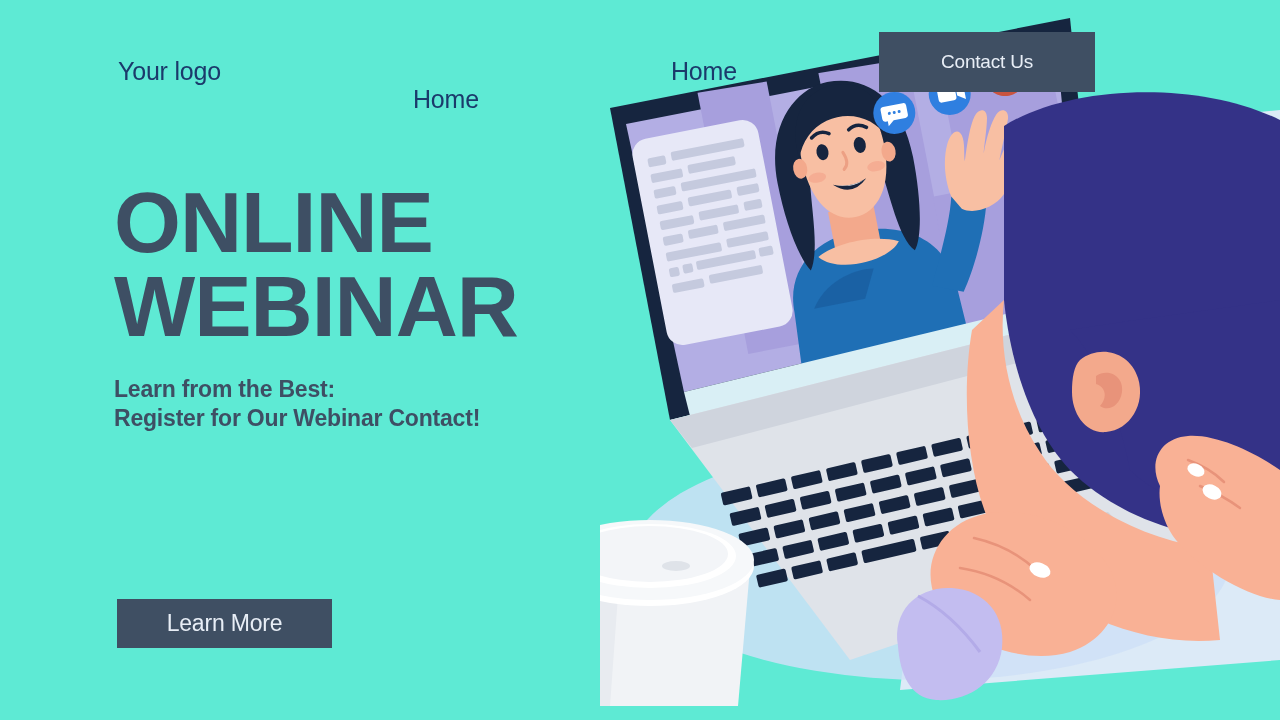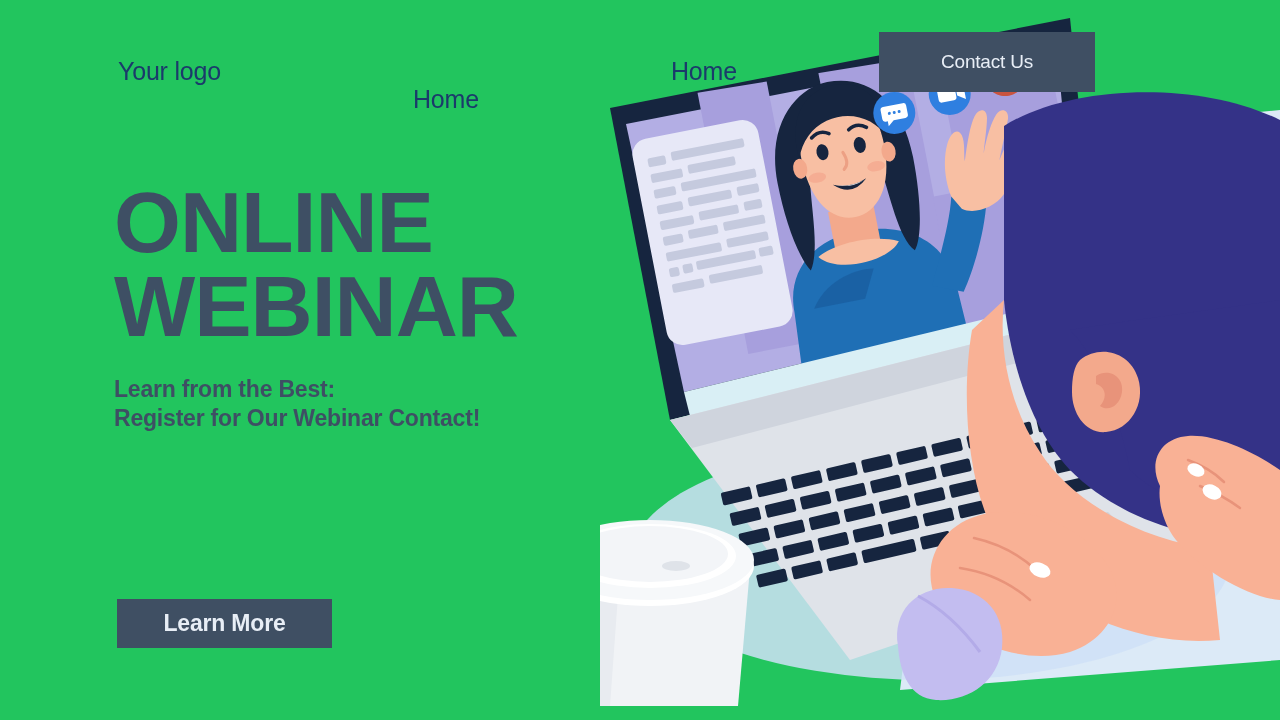--- a/index.html
+++ b/index.html
@@ -6,21 +6,21 @@
   * { margin:0; padding:0; box-sizing:border-box; }
   html, body {
     width:1280px; height:720px;
     overflow:hidden;
     background:#d9e8fe;
     font-family:"Liberation Sans", sans-serif;
   }
   .page {
     position:relative;
     width:1280px; height:720px;
-    background:#22c55e;
+    background:#5eead4;
     overflow:hidden;
   }
 
   
   .navbar {
     position:absolute;
     top:0; left:0;
     width:1280px; height:120px;
     display:flex;
     align-items:flex-start;
@@ -100,21 +100,21 @@
   .body-copy .line { display:block; }
   .cta-learn {
     position:absolute;
     left:117px; top:599px;
     width:215px; height:49px;
     background:#3f4f63;
     color:#e8eef6;
     border:none;
     font-family:"Liberation Sans", sans-serif;
     font-size:23px;
-    font-weight:700;
+    font-weight:400;
     letter-spacing:-0.2px;
     cursor:pointer;
     display:flex;
     align-items:center;
     justify-content:center;
     z-index:30;
   }
 
   
   .illustration {

